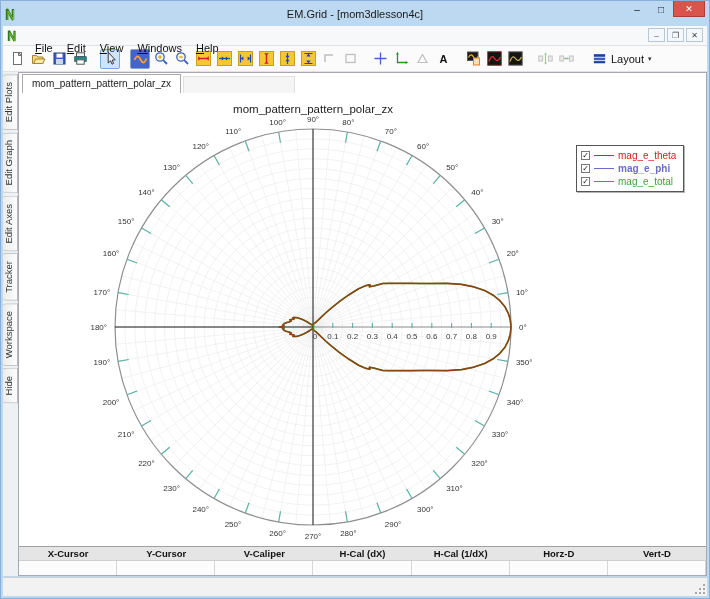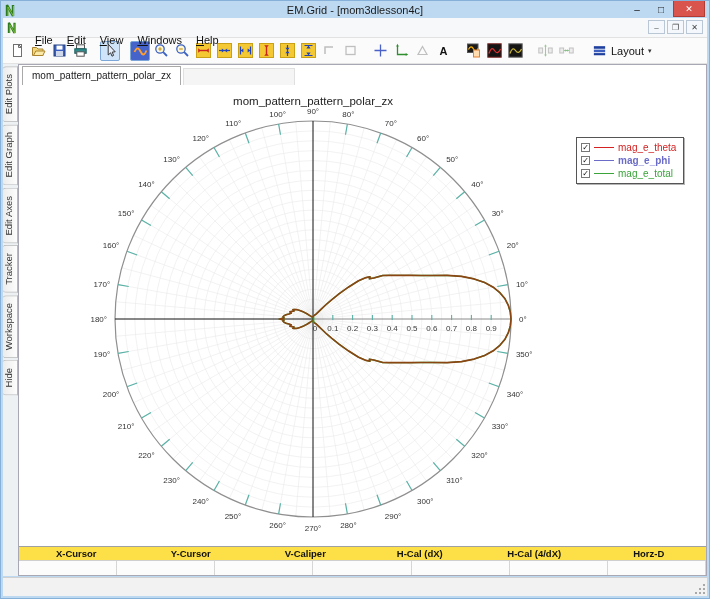--- a/index.html
+++ b/index.html
@@ -1,19 +1,19 @@
 <!DOCTYPE html>
 <html><head>
 <meta charset="utf-8">
 <style>
   * { margin:0; padding:0; box-sizing:border-box; }
   html,body { width:710px; height:599px; font-family:"Liberation Sans",sans-serif; overflow:hidden; }
   .window { width:710px; height:599px; background:#bdd9f1; border:1px solid #86b0d8; padding:0 2px 2px; display:flex; flex-direction:column; }
   
-  .titlebar { height:17px; position:relative; display:flex; align-items:center; }
+  .titlebar { height:25px; position:relative; display:flex; align-items:center; }
   .titlebar .title { position:absolute; left:0; right:0; text-align:center; font-size:11px; color:#1a1a1a; }
   .app-icon { width:16px; height:14px; margin:1px 0 0 2px; }
   .win-controls { position:absolute; right:2px; top:0; display:flex; height:16px; }
   .win-btn { width:24px; height:16px; display:flex; align-items:center; justify-content:center; font-size:10px; color:#222; }
   .win-btn.close { width:32px; background:#d9544d; color:#fff; border:1px solid #b03a34; border-top:none; font-size:9px; }
   
   .menubar { height:20px; background:#f7f8f9; border-bottom:1px solid #e2e2e2; display:flex; align-items:center; position:relative; }
   .menu-icon { width:15px; height:13px; margin:0 6px 0 4px; }
   .menu-item { font-size:11px; color:#111; padding:2px 7px; }
   .menu-item u { text-decoration:underline; }
@@ -43,21 +43,21 @@
   .plot-wrap svg.polar { position:absolute; left:0; top:0; }
   svg text { font-family:"Liberation Sans",sans-serif; }
   .plot-title { position:absolute; left:0; top:10px; width:588px; text-align:center; font-size:11.5px; color:#222; }
   .legend { position:absolute; left:557px; top:52px; width:108px; background:#fff; border:1px solid #555; box-shadow:1px 1px 0 #b5b5b5; padding:3px 4px; }
   .legend-row { display:flex; align-items:center; height:13px; gap:4px; }
   .legend-check { width:9px; height:9px; border:1px solid #777; background:#fff; font-size:8px; line-height:7px; text-align:center; color:#111; }
   .legend-line { width:20px; height:0; border-top:1.5px solid; }
   .legend-label { font-size:10px; }
   
   .cursor-table { border-top:1px solid #a0a0a0; }
-  .ct-headers { display:grid; grid-template-columns:repeat(6,1fr); height:13px; background:#fde047; }
+  .ct-headers { display:grid; grid-template-columns:repeat(7,1fr); height:13px; background:#e5e5e5; }
   .ct-headers div { font-size:9.5px; font-weight:bold; color:#111; text-align:center; line-height:13px; }
   .ct-values { display:grid; grid-template-columns:repeat(7,1fr); height:15px; border-top:1px solid #cfcfcf; }
   .ct-values div { border-right:1px solid #d6d6d6; background:#fcfcfc; }
   
   .statusbar { height:19px; background:#f2f2f2; border-top:1px solid #d0d0d0; position:relative; margin-top:1px; }
   .grip { position:absolute; right:1px; bottom:1px; }
 </style>
 </head>
 <body>
 
@@ -514,21 +514,21 @@
               <span class="legend-label" style="color: rgb(58, 163, 58);">mag_e_total</span>
             </div>
           </div>
       </div>
       <div class="cursor-table">
         <div class="ct-headers" id="ct-headers">
             <div>X-Cursor</div>
             <div>Y-Cursor</div>
             <div>V-Caliper</div>
             <div>H-Cal (dX)</div>
-            <div>H-Cal (4/dX)</div>
+            <div>H-Cal (1/dX)</div>
             <div>Horz-D</div>
             <div>Vert-D</div>
           </div>
         <div class="ct-values" id="ct-values">
             <div></div>
             <div></div>
             <div></div>
             <div></div>
             <div></div>
             <div></div>

